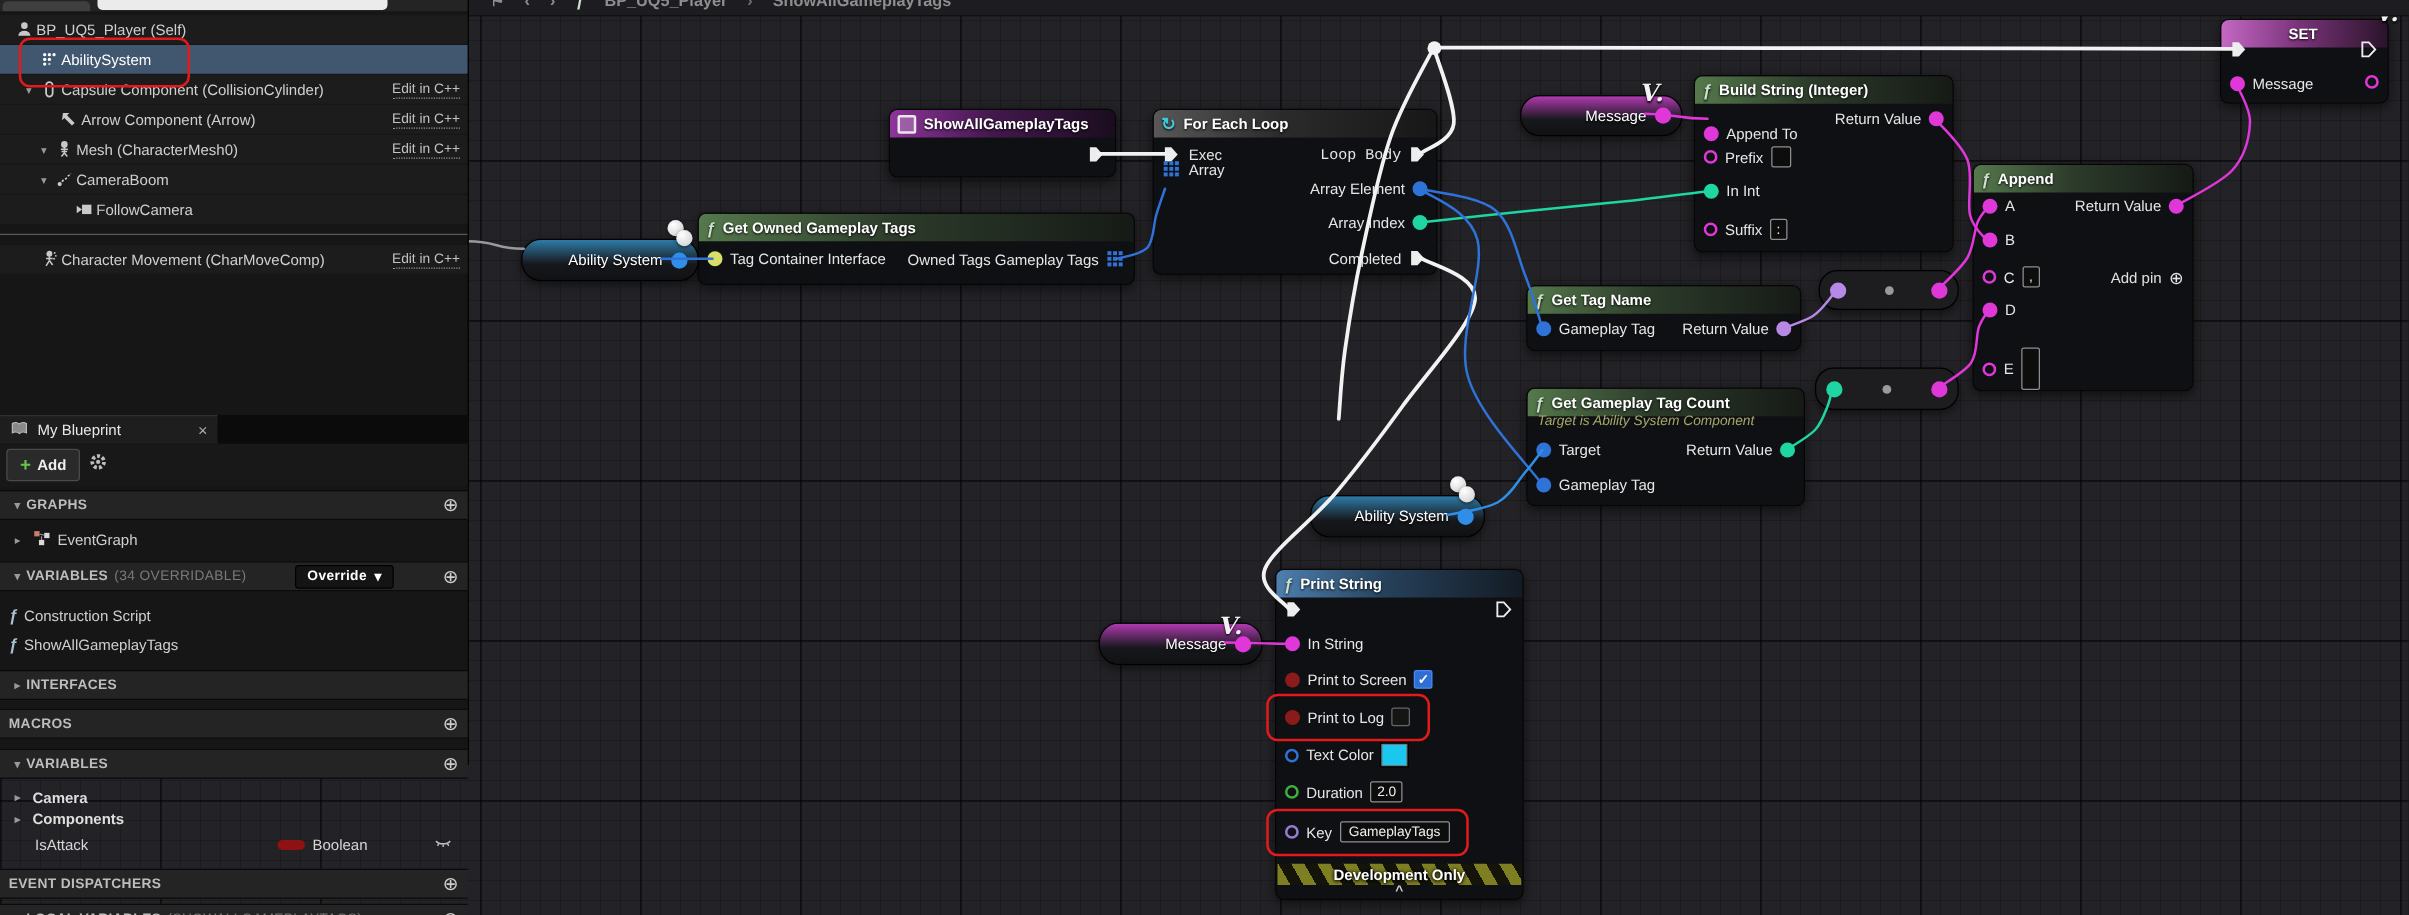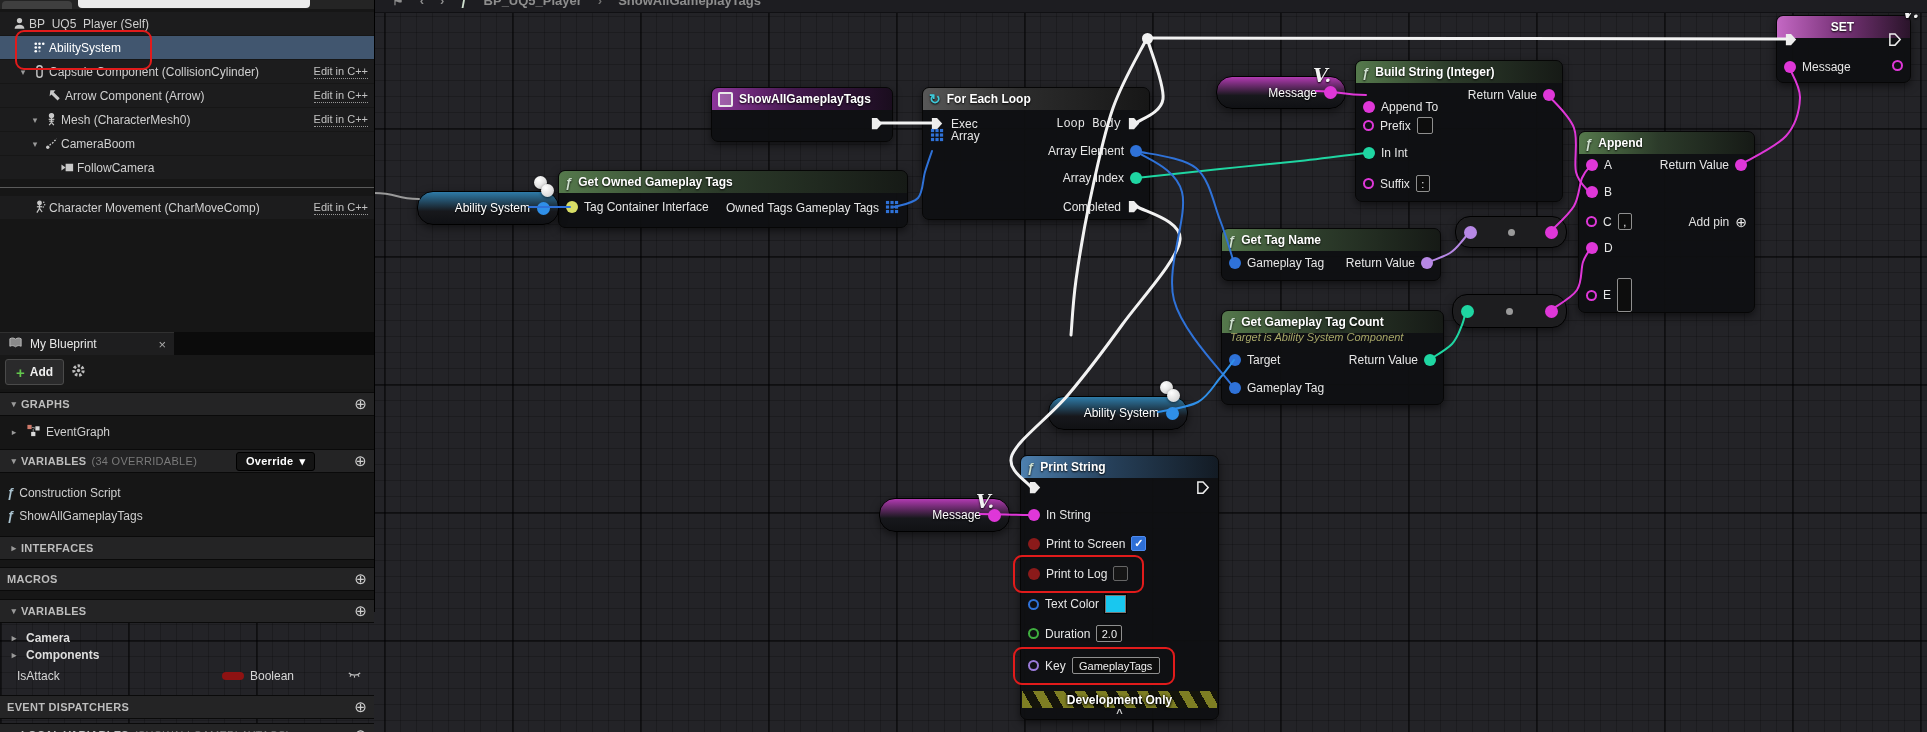--- a/index.html
+++ b/index.html
@@ -69,21 +69,21 @@
   #searchbox{flex:1;display:flex;align-items:center;gap:7px;background:#0c0c0c;border:1px solid #000;border-radius:12px;height:24px;padding:0 10px}
   #searchbox input{background:transparent;border:0;outline:0;color:#bbb;font-size:12px;width:100%;font-family:"Liberation Sans",sans-serif}
   #searchbox input::placeholder{color:#6f6f6f}
   .shead{display:flex;align-items:center;height:22px;background:#242425;border-top:1px solid #0a0a0a;border-bottom:1px solid #0a0a0a;color:#bdbdbd;font-weight:bold;font-size:11px;padding:0 7px;letter-spacing:.3px}
   .shead .dim{color:#7a7a7a;font-weight:normal;margin-left:5px}
   .plusc{margin-left:auto;color:#cdcdcd;font-size:15px;font-weight:normal}
   .ovrbtn{background:#141414;border:1px solid #000;border-radius:3px;color:#fff;font-size:11px;font-weight:bold;padding:2px 9px;margin-left:auto;display:flex;align-items:center;gap:6px}
   .mitem{display:flex;align-items:center;height:19px;color:#cfcfcf;font-size:12px;padding-left:7px;gap:5px}
   .mitem.b{font-weight:bold;color:#dedede;height:17px}
   .vrow{position:relative;display:flex;align-items:center;height:22px;color:#d6d6d6;font-size:12px}
-  .vrow .vlabel{padding-left:17px}
+  .vrow .vlabel{padding-left:28px}
   .vrow .tpill{position:absolute;left:222px;width:22px;height:8px;border-radius:4px}
   .vrow .tname{position:absolute;left:250px}
   .vrow .veye{position:absolute;right:12px}
   #annotations{position:absolute;inset:0;z-index:6;pointer-events:none}
   .ann{position:absolute;border:2.5px solid #e11b1b;border-radius:9px}
 </style>
 </head>
 <body>
 
 <div id="graph"></div>

